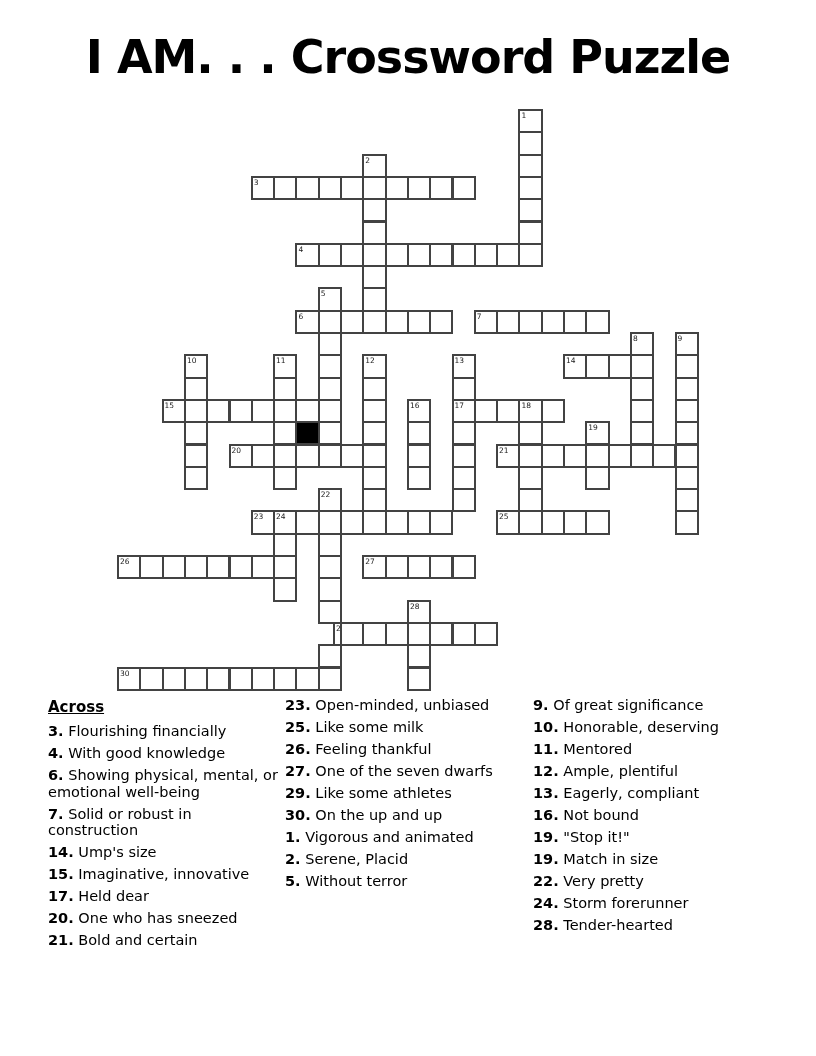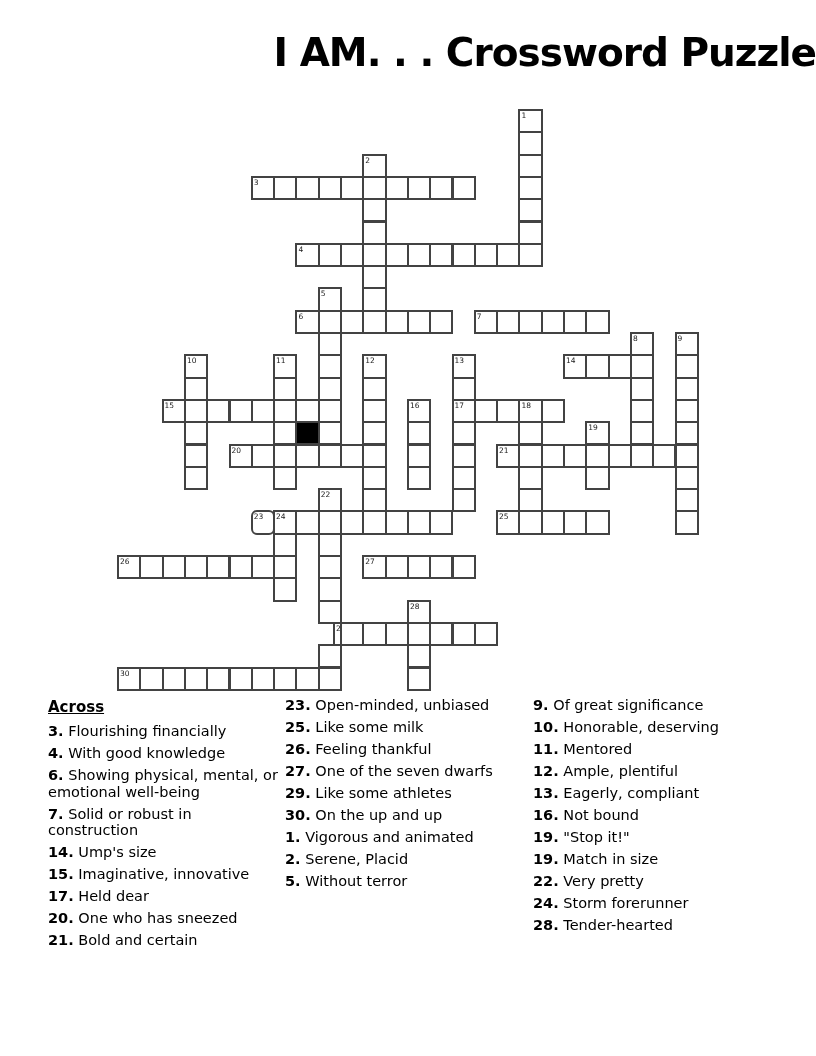--- a/index.html
+++ b/index.html
@@ -10,22 +10,22 @@
     background: #ffffff;
     font-family: "DejaVu Sans", sans-serif;
     overflow: hidden;
     color: #000;
   }
   .title {
     position: absolute;
     top: 30px;
     left: 0;
     width: 100%;
-    text-align: right;
-    font-size: 39px;
+    text-align: center;
+    font-size: 46px;
     font-weight: bold;
     letter-spacing: -1px;
     white-space: nowrap;
   }
   #grid { position: absolute; top: 0; left: 0; }
   .cell {
     position: absolute;
     background: #ffffff;
     border: 2px solid #434343;
     box-sizing: border-box;
@@ -237,21 +237,21 @@
       <div class="cell" style="left: 317.7px; top: 510.4px; width: 24.3px; height: 24.3px;"></div>
       <div class="cell" style="left: 317.7px; top: 532.7px; width: 24.3px; height: 24.3px;"></div>
       <div class="cell" style="left: 317.7px; top: 555px; width: 24.3px; height: 24.3px;"></div>
       <div class="cell" style="left: 317.7px; top: 577.3px; width: 24.3px; height: 24.3px;"></div>
       <div class="cell" style="left: 317.7px; top: 599.6px; width: 24.3px; height: 24.3px;"></div>
       <div class="cell" style="left: 333px; top: 621.9px; width: 21px; height: 24.3px;">
         <span class="cellnum">29</span>
       </div>
       <div class="cell" style="left: 317.7px; top: 644.2px; width: 24.3px; height: 24.3px;"></div>
       <div class="cell" style="left: 317.7px; top: 666.5px; width: 24.3px; height: 24.3px;"></div>
-      <div class="cell" style="left: 250.8px; top: 510.4px; width: 24.3px; height: 24.3px; border-radius: 6px;">
+      <div class="cell" style="left: 250.8px; top: 510.4px; width: 24.3px; height: 24.3px;">
         <span class="cellnum">23</span>
       </div>
       <div class="cell" style="left: 273.1px; top: 510.4px; width: 24.3px; height: 24.3px;">
         <span class="cellnum">24</span>
       </div>
       <div class="cell" style="left: 295.4px; top: 510.4px; width: 24.3px; height: 24.3px;"></div>
       <div class="cell" style="left: 340px; top: 510.4px; width: 24.3px; height: 24.3px;"></div>
       <div class="cell" style="left: 384.6px; top: 510.4px; width: 24.3px; height: 24.3px;"></div>
       <div class="cell" style="left: 406.9px; top: 510.4px; width: 24.3px; height: 24.3px;"></div>
       <div class="cell" style="left: 429.2px; top: 510.4px; width: 24.3px; height: 24.3px;"></div>

